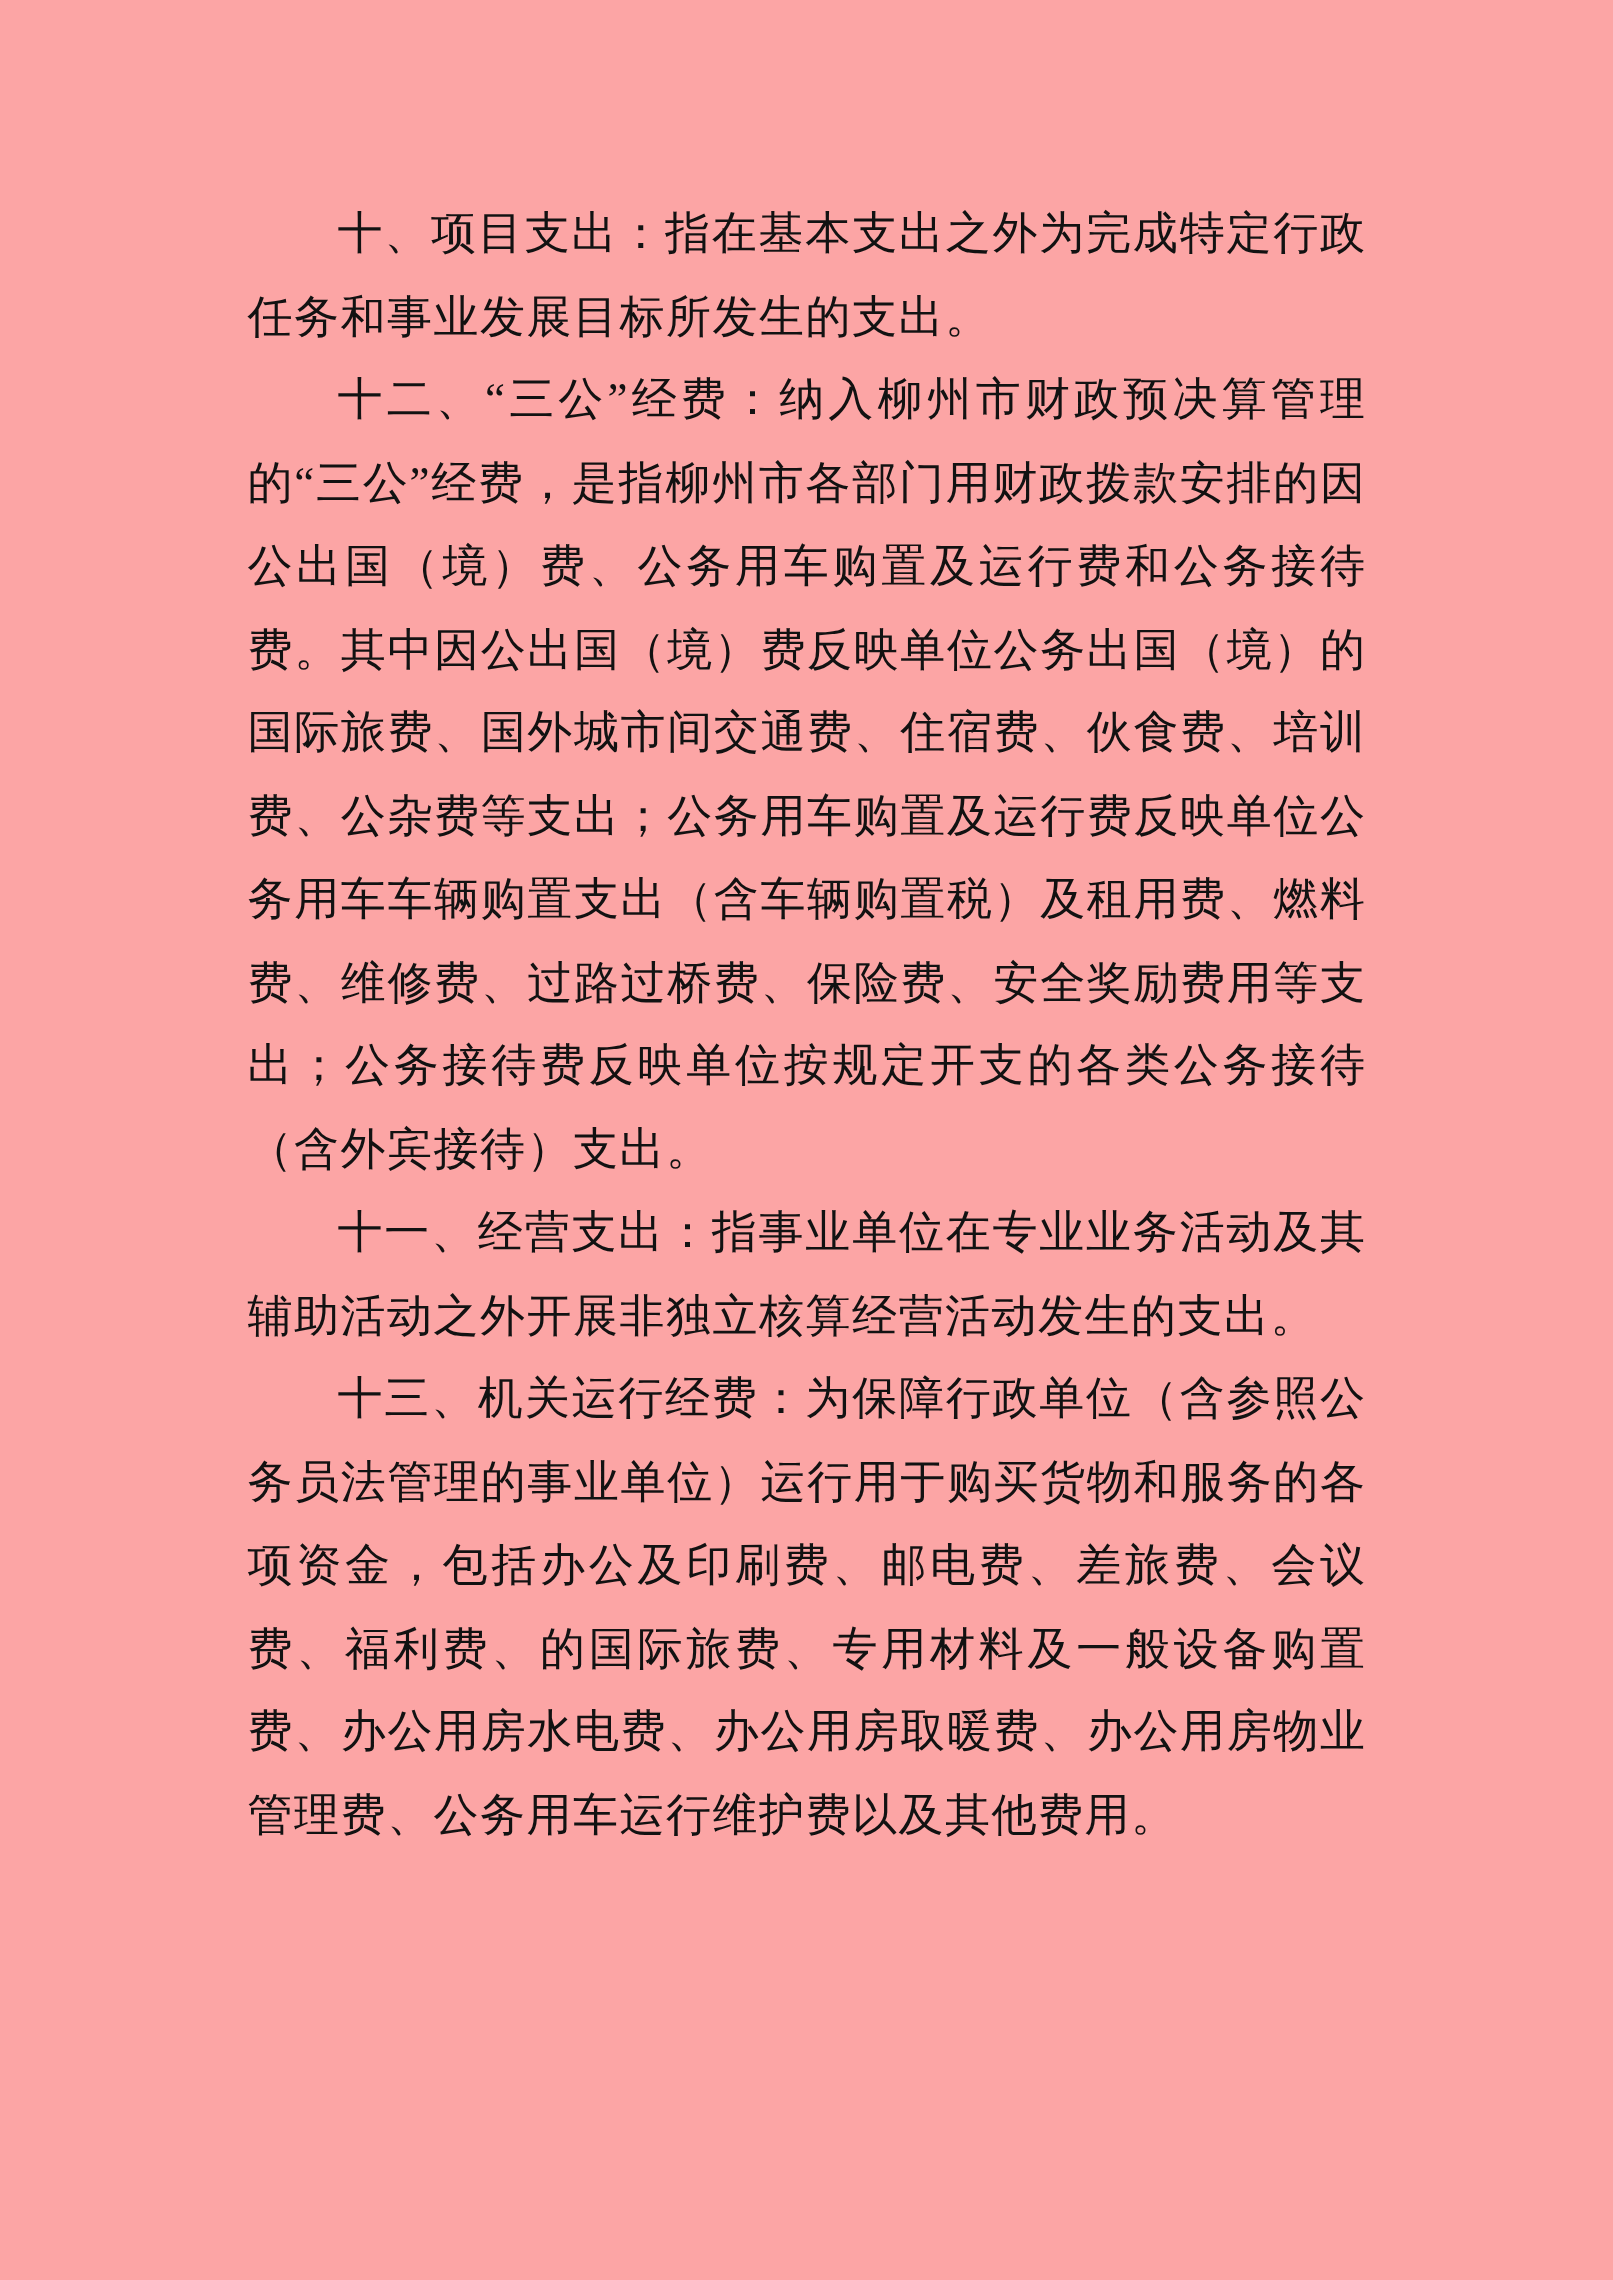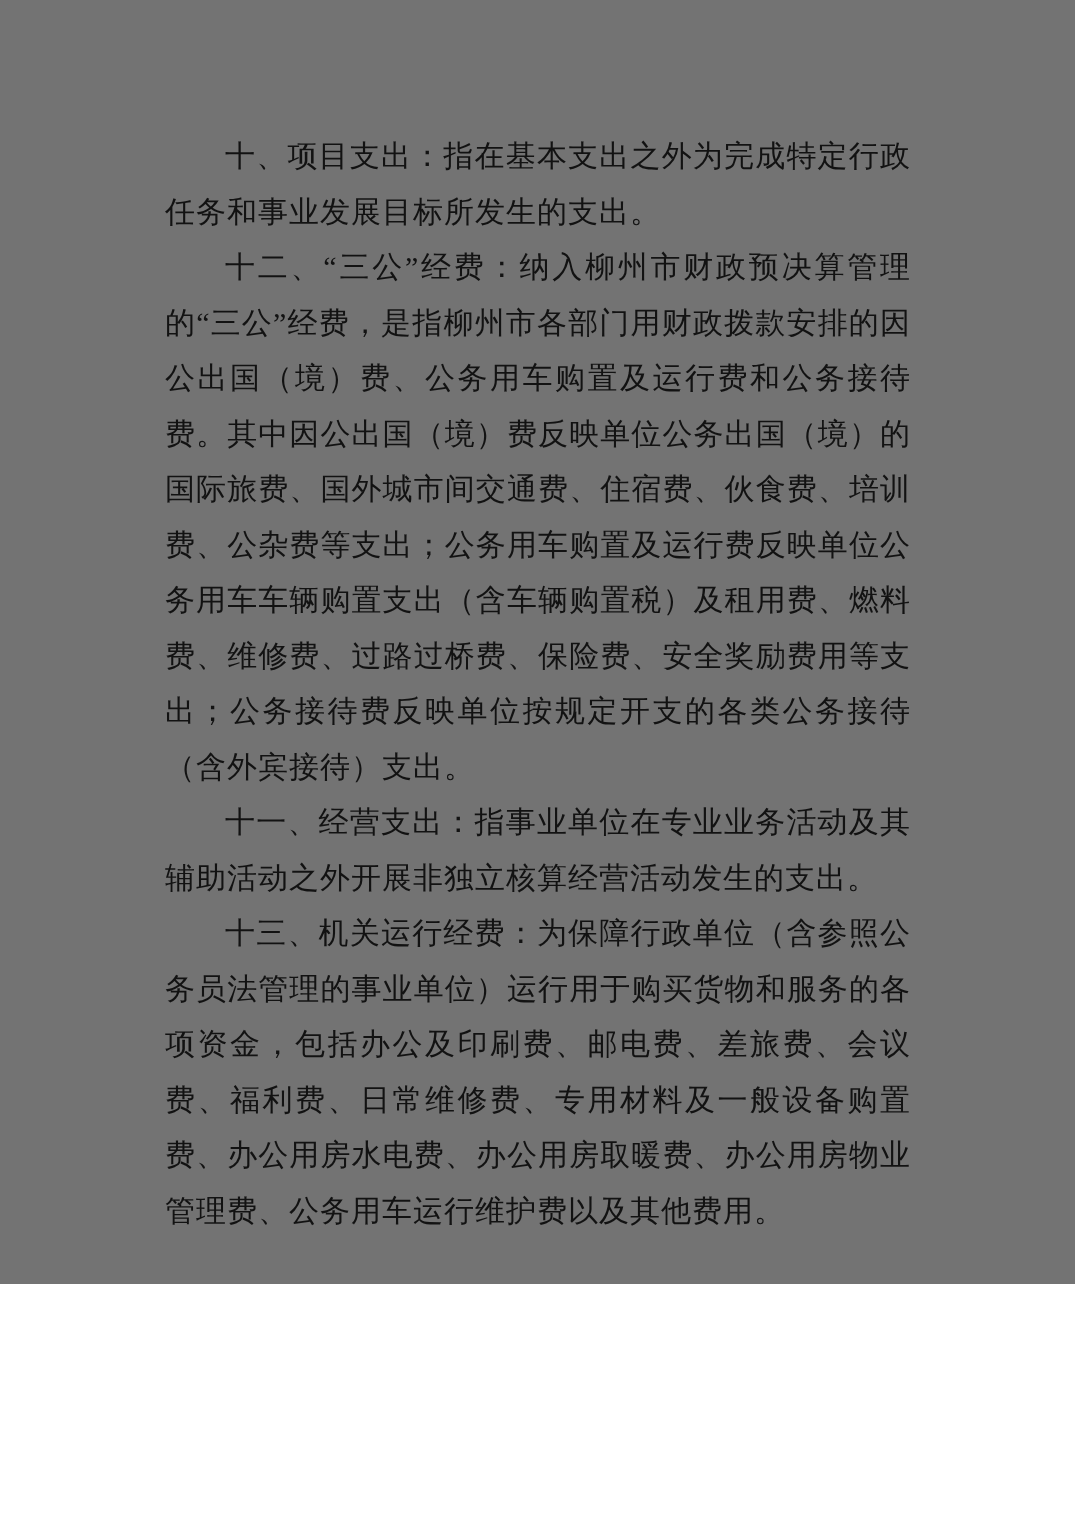--- a/index.html
+++ b/index.html
@@ -12,22 +12,22 @@
     height: 1520px;
     position: relative;
     overflow: hidden;
     font-family: "Liberation Serif", serif;
   }
   .page {
     position: absolute;
     left: 0;
     top: 0;
     width: 1075px;
-    height: 1284px;
-    background: #737373;
+    height: 1520px;
+    background: #fca5a5;
     text-decoration: underline;
   }
   .content {
     position: absolute;
     left: 165px;
     top: 128px;
     width: 746px;
     color: #121212;
     font-size: 30px;
     line-height: 55.5px;
@@ -43,15 +43,15 @@
   }
 </style>
 </head>
 <body>
 
 <div class="page">
   <div class="content">
     <p>十、项目支出：指在基本支出之外为完成特定行政任务和事业发展目标所发生的支出。</p>
     <p>十二、“三公”经费：纳入柳州市财政预决算管理的“三公”经费，是指柳州市各部门用财政拨款安排的因公出国（境）费、公务用车购置及运行费和公务接待费。其中因公出国（境）费反映单位公务出国（境）的国际旅费、国外城市间交通费、住宿费、伙食费、培训费、公杂费等支出；公务用车购置及运行费反映单位公务用车车辆购置支出（含车辆购置税）及租用费、燃料费、维修费、过路过桥费、保险费、安全奖励费用等支出；公务接待费反映单位按规定开支的各类公务接待（含外宾接待）支出。</p>
     <p>十一、经营支出：指事业单位在专业业务活动及其辅助活动之外开展非独立核算经营活动发生的支出。</p>
-    <p>十三、机关运行经费：为保障行政单位（含参照公务员法管理的事业单位）运行用于购买货物和服务的各项资金，包括办公及印刷费、邮电费、差旅费、会议费、福利费、日常维修费、专用材料及一般设备购置费、办公用房水电费、办公用房取暖费、办公用房物业管理费、公务用车运行维护费以及其他费用。</p>
+    <p>十三、机关运行经费：为保障行政单位（含参照公务员法管理的事业单位）运行用于购买货物和服务的各项资金，包括办公及印刷费、邮电费、差旅费、会议费、福利费、的国际旅费、专用材料及一般设备购置费、办公用房水电费、办公用房取暖费、办公用房物业管理费、公务用车运行维护费以及其他费用。</p>
   </div>
 </div>
 
 </body></html>

